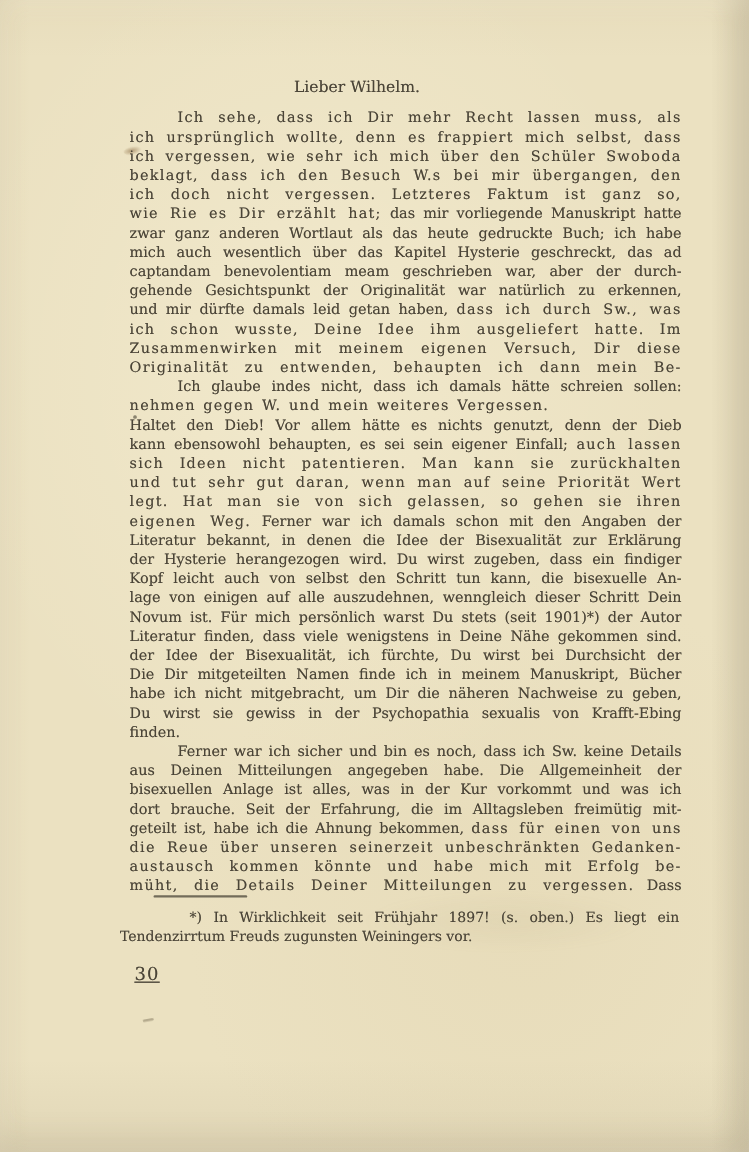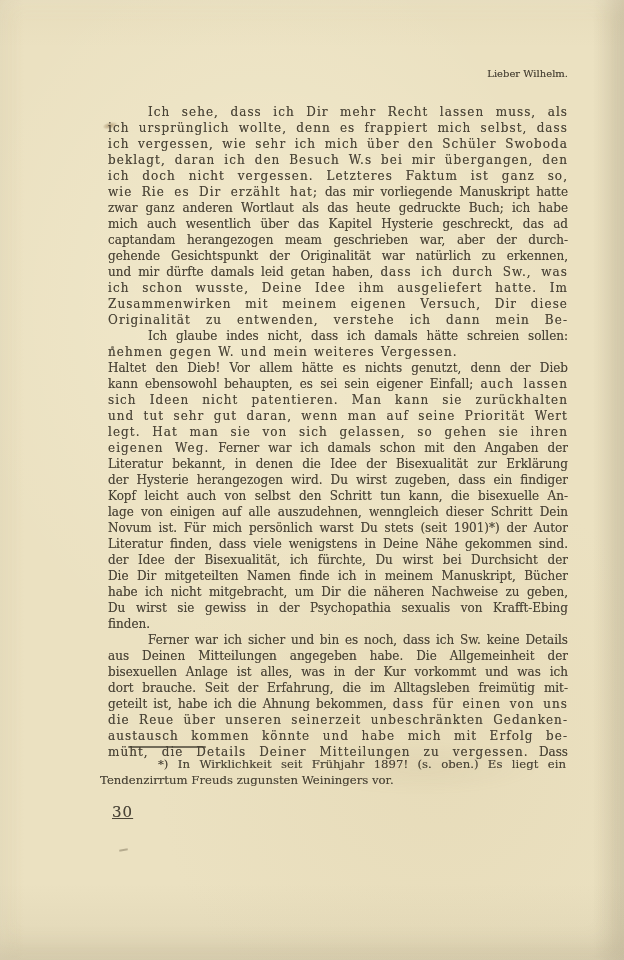--- a/index.html
+++ b/index.html
@@ -23,21 +23,21 @@
       var(--paper);
     box-shadow:inset -7px -10px 26px rgba(100,88,58,0.13), inset 4px 4px 18px rgba(255,248,224,0.30);
     color:var(--ink);
   }
   .textblock{
     position:absolute;left:108px;top:66px;width:460px;
     font-size:12px;line-height:16px;
     text-shadow:0 0 0.5px rgba(74,68,55,0.55);
   }
   .salutation{
-    margin:0 0 22px 137px;font-size:10px;line-height:16px;white-space:nowrap;text-align:right;
+    margin:0 0 8px 137px;font-size:13px;line-height:16px;white-space:nowrap;
   }
   .line{
     text-align:justify;text-align-last:justify;height:16px;overflow:hidden;
   }
   .line.last{text-align-last:left;}
   .line.indent{text-indent:40px;}
   .g{letter-spacing:1.05px;word-spacing:1.5px;}
   .footnote{
     position:absolute;left:100px;top:746px;width:466px;
     font-size:11.7px;line-height:16.5px;
@@ -82,31 +82,31 @@
   <div class="stray-dot"></div>
   <div class="pencil-dash"></div>
   <div class="show-through"></div>
 
   <div class="textblock">
     <div class="salutation">Lieber Wilhelm.</div>
     <div>
         <div class="line indent"><span class="g">Ich sehe, dass ich Dir mehr Recht lassen muss, als</span></div>
         <div class="line"><span class="g">ich ursprünglich wollte, denn es frappiert mich selbst, dass</span></div>
         <div class="line"><span class="g">ich vergessen, wie sehr ich mich über den Schüler Swoboda</span></div>
-        <div class="line"><span class="g">beklagt, daran ich den Besuch W.s bei mir übergangen, den</span></div>
+        <div class="line"><span class="g">beklagt, dass ich den Besuch W.s bei mir übergangen, den</span></div>
         <div class="line"><span class="g">ich doch nicht vergessen. Letzteres Faktum ist ganz so,</span></div>
         <div class="line"><span class="g">wie Rie es Dir erzählt hat;</span><span> das mir vorliegende Manuskript hatte</span></div>
         <div class="line"><span>zwar ganz anderen Wortlaut als das heute gedruckte Buch; ich habe</span></div>
         <div class="line"><span>mich auch wesentlich über das Kapitel Hysterie geschreckt, das ad</span></div>
-        <div class="line"><span>captandam herangezogen meam geschrieben war, aber der durch-</span></div>
+        <div class="line"><span>captandam benevolentiam meam geschrieben war, aber der durch-</span></div>
         <div class="line"><span>gehende Gesichtspunkt der Originalität war natürlich zu erkennen,</span></div>
         <div class="line"><span>und mir dürfte damals leid getan haben, </span><span class="g">dass ich durch Sw., was</span></div>
         <div class="line"><span class="g">ich schon wusste, Deine Idee ihm ausgeliefert hatte. Im</span></div>
         <div class="line"><span class="g">Zusammenwirken mit meinem eigenen Versuch, Dir diese</span></div>
-        <div class="line"><span class="g">Originalität zu entwenden, verstehe ich dann mein Be-</span></div>
+        <div class="line"><span class="g">Originalität zu entwenden, behaupten ich dann mein Be-</span></div>
         <div class="line indent"><span>Ich glaube indes nicht, dass ich damals hätte schreien sollen:</span></div>
         <div class="line last"><span class="g">nehmen gegen W. und mein weiteres Vergessen.</span></div>
         <div class="line"><span>Haltet den Dieb! Vor allem hätte es nichts genutzt, denn der Dieb</span></div>
         <div class="line"><span>kann ebensowohl behaupten, es sei sein eigener Einfall; </span><span class="g">auch lassen</span></div>
         <div class="line"><span class="g">sich Ideen nicht patentieren. Man kann sie zurückhalten</span></div>
         <div class="line"><span class="g">und tut sehr gut daran, wenn man auf seine Priorität Wert</span></div>
         <div class="line"><span class="g">legt. Hat man sie von sich gelassen, so gehen sie ihren</span></div>
         <div class="line"><span class="g">eigenen Weg.</span><span> Ferner war ich damals schon mit den Angaben der</span></div>
         <div class="line"><span>Literatur bekannt, in denen die Idee der Bisexualität zur Erklärung</span></div>
         <div class="line"><span>der Hysterie herangezogen wird. Du wirst zugeben, dass ein findiger</span></div>

